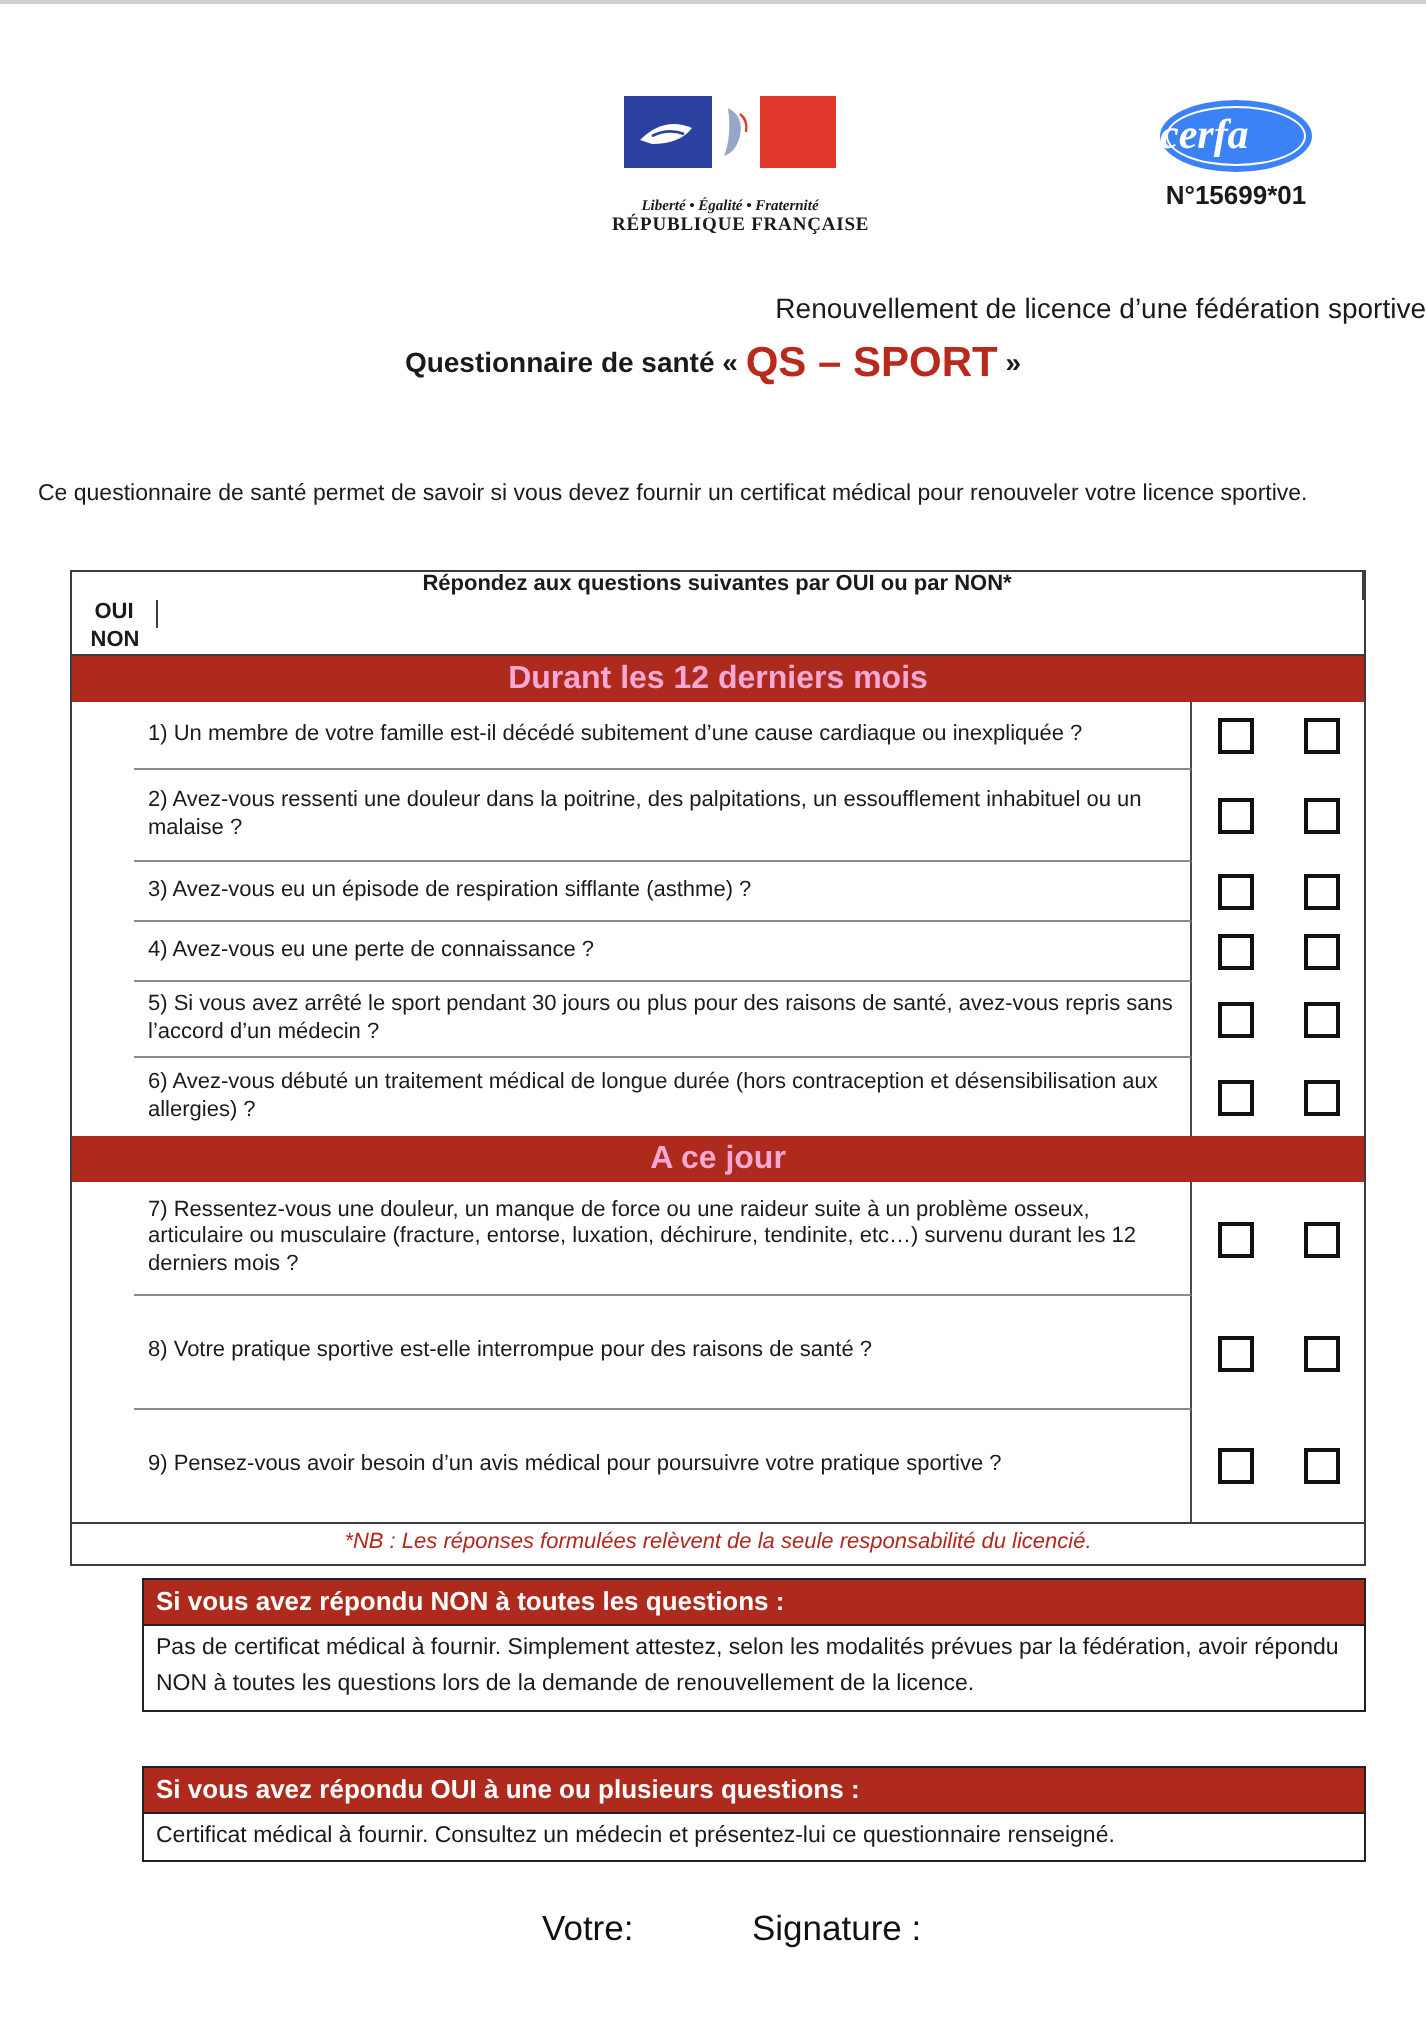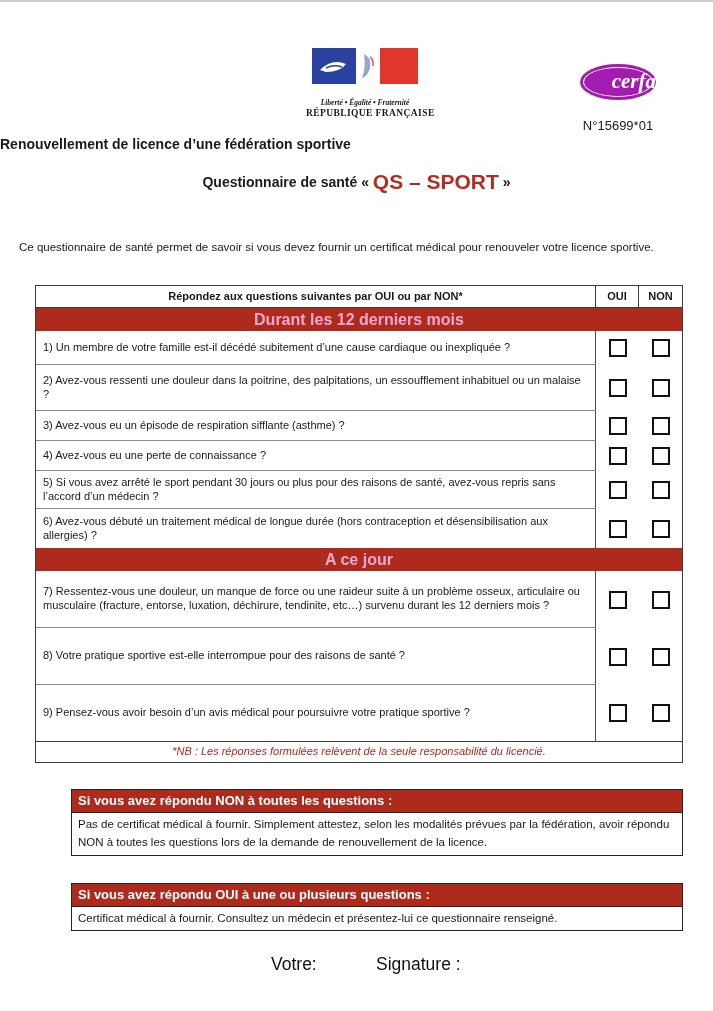--- a/index.html
+++ b/index.html
@@ -14,51 +14,51 @@
     box-sizing:border-box;
     overflow:hidden;
   }
   
   .marianne{position:absolute;left:306px;top:46px;width:118px;text-align:center;}
   .marianne svg{display:block;margin:0 auto;}
   .motto{font-family:"Liberation Serif", serif;font-style:italic;font-weight:bold;font-size:7.5px;margin-top:14px;white-space:nowrap;}
   .republic{font-family:Liberation Serif, serif;font-weight:bold;font-size:9.5px;letter-spacing:.4px;margin-top:1px;white-space:nowrap;}
   .cerfa{position:absolute;left:578px;top:44px;width:80px;text-align:center;}
   .cerfa-ellipse{
-    position:relative;width:76px;height:36px;background:#a21caf;border-radius:50%;
-    display:flex;align-items:center;justify-content:flex-end;margin:18px auto;
+    position:relative;width:76px;height:36px;background:#3b82f6;border-radius:50%;
+    display:flex;align-items:center;justify-content:flex-start;margin:4px auto;
   }
   .cerfa-ellipse::before{
     content:"";position:absolute;left:3px;right:3px;top:3px;bottom:3px;
     border:1.4px solid #fff;border-radius:50%;
   }
   .cerfa-word{
     position:relative;z-index:1;color:#fff;font-family:"Liberation Serif", serif;
     font-style:italic;font-weight:bold;font-size:21px;line-height:1;padding-bottom:2px;
   }
-  .cerfa-number{font-size:13px;font-weight:normal;margin-top:3px;white-space:nowrap;}
-  
-  .title{position:absolute;left:0;top:134px;width:100%;text-align:left;font-size:14px;font-weight:bold;}
+  .cerfa-number{font-size:13px;font-weight:bold;margin-top:3px;white-space:nowrap;}
+  
+  .title{position:absolute;left:0;top:144px;width:100%;text-align:right;font-size:14px;font-weight:normal;}
   .subtitle{position:absolute;left:0;top:168px;width:100%;text-align:center;font-size:14px;font-weight:bold;}
   .subtitle .qs{color:#b92a1e;font-size:21px;vertical-align:-2px;}
   .intro{position:absolute;left:19px;top:239px;width:690px;font-size:11.5px;}
   
   .qtable{
     position:absolute;left:35px;top:283px;width:648px;
     border:1.5px solid #3c3c3c;box-sizing:border-box;
     font-size:11px;line-height:1.25;
   }
-  .trow{display:flex;box-sizing:border-box;}
+  .trow{display:flex;box-sizing:border-box;flex-direction:column;}
   .hrow{min-height:22px;border-bottom:1px solid #3c3c3c;font-weight:bold;}
   .hq{flex:1;display:flex;align-items:center;justify-content:center;border-right:1px solid #3c3c3c;box-sizing:border-box;}
   .hyes,.hno{width:43px;display:flex;align-items:center;justify-content:center;box-sizing:border-box;}
   .hyes{border-right:1px solid #3c3c3c;}
   .banner{min-height:23px;background:#ae2a1d;color:#f9a8d4;font-weight:bold;font-size:16px;
     display:flex;align-items:center;justify-content:center;}
-  .qrow{display:flex;box-sizing:border-box;}
+  .qrow{display:flex;box-sizing:border-box;margin-left:31px;}
   .qcell{flex:1;display:flex;align-items:center;padding:3px 7px;box-sizing:border-box;
     border-right:1px solid #4a4a4a;border-bottom:1px solid #8a8a8a;}
   .qrow.last .qcell{border-bottom:none;}
   .ccell{width:86px;display:flex;align-items:center;justify-content:center;gap:25px;box-sizing:border-box;}
   .cb{width:14px;height:14px;border:2.6px solid #111;background:#fff;display:inline-block;}
   .nbrow{min-height:20px;border-top:1px solid #3c3c3c;display:flex;align-items:center;justify-content:center;
     color:#b3281e;font-style:italic;font-size:11px;}
   
   .outcome{position:absolute;left:35px;width:648px;box-sizing:border-box;padding-left:36px;}
   .outcome .obanner{background:#ae2a1d;border:1px solid #222;color:#fff;font-weight:bold;font-size:13px;

